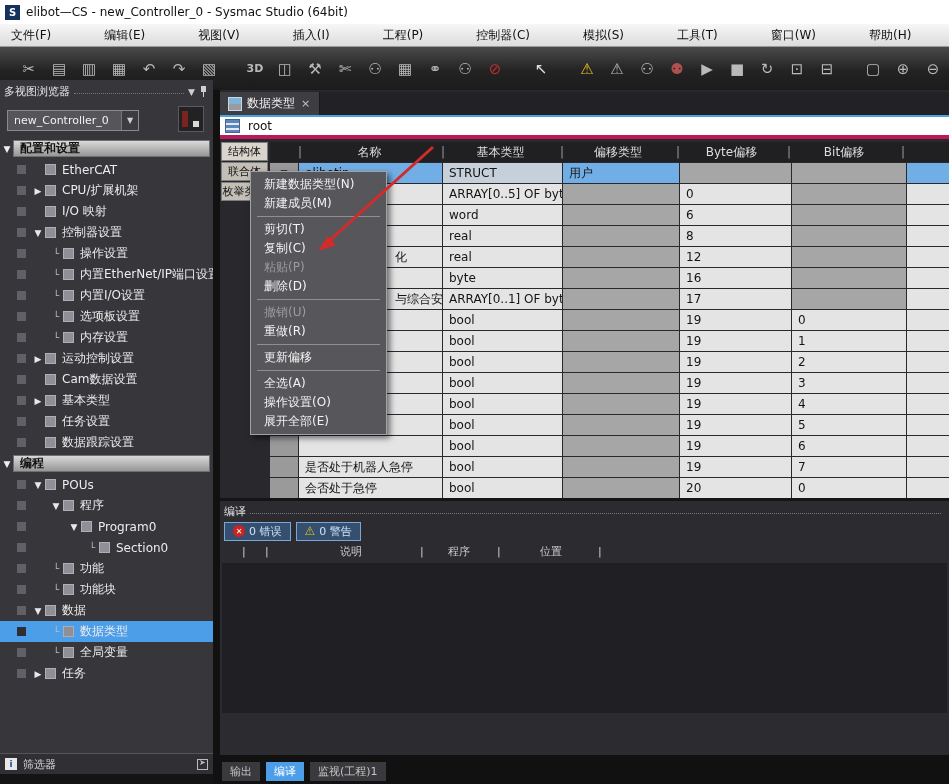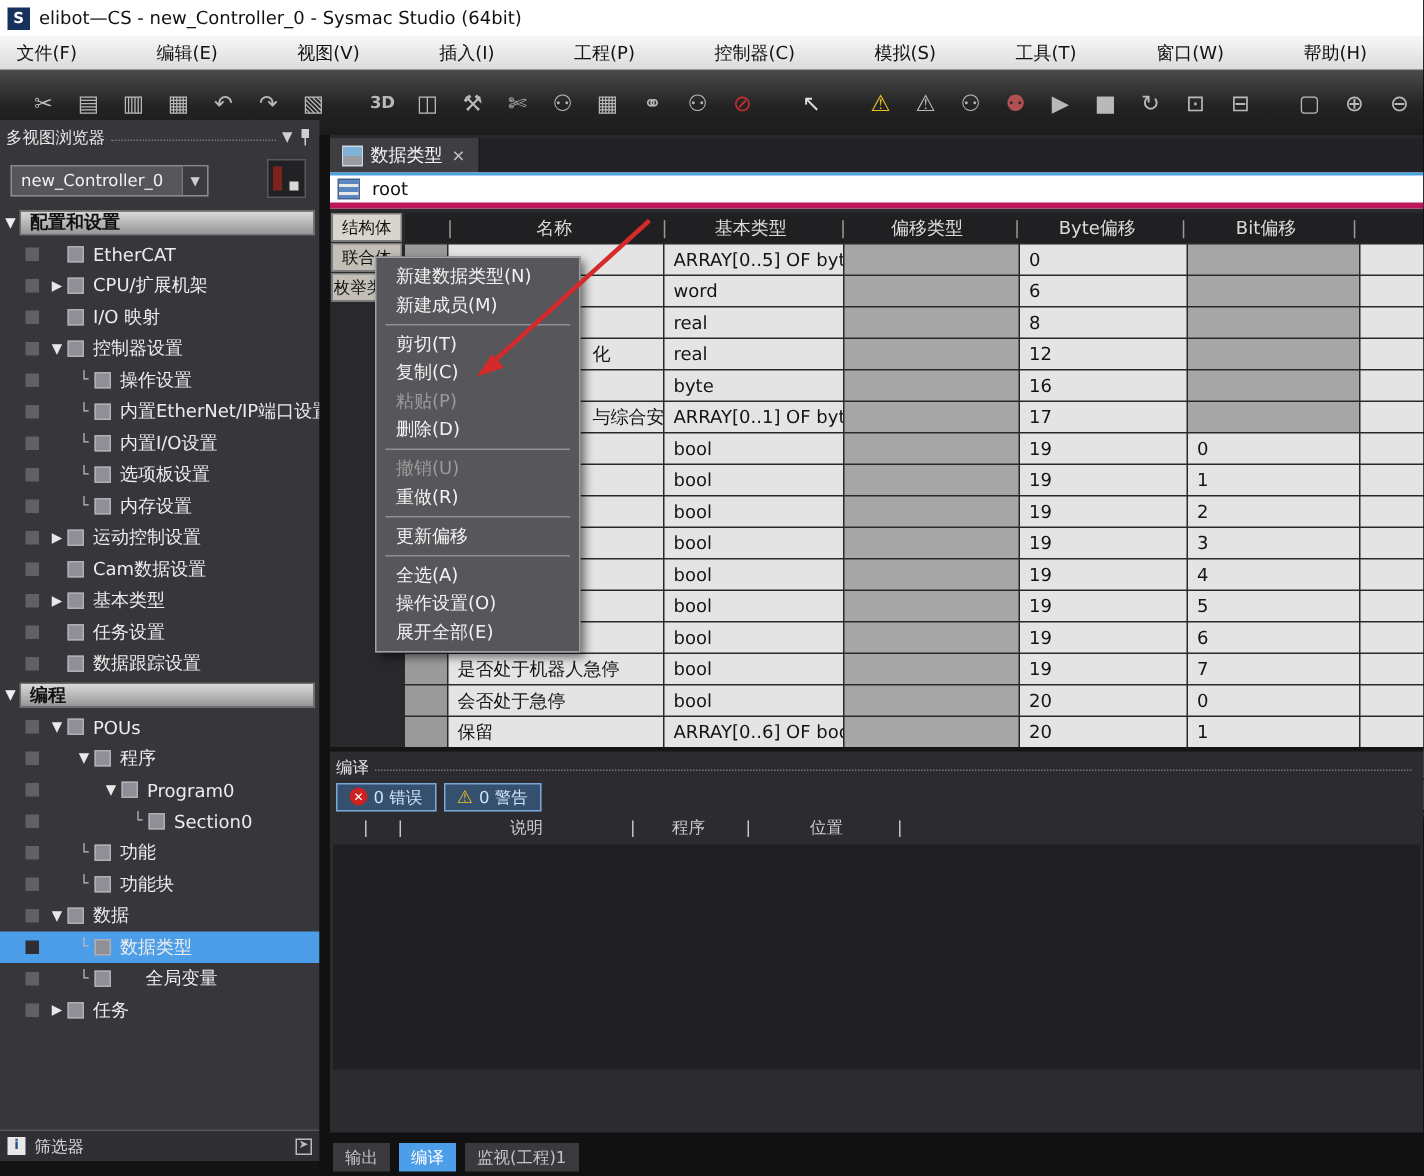--- a/index.html
+++ b/index.html
@@ -364,21 +364,21 @@
           <span style="width: 50px; flex: 0 0 auto;"></span>
           <div class="tr-prefix leaf">└</div>
           <div class="tr-icon"></div>
           <div style="margin-left: 1px;">数据类型</div>
         </div>
         <div class="tree-row">
           <div class="tr-sq"></div>
           <span style="width: 50px; flex: 0 0 auto;"></span>
           <div class="tr-prefix leaf">└</div>
           <div class="tr-icon"></div>
-          <div style="margin-left: 18px;">全局变量</div>
+          <div style="margin-left: 1px;">全局变量</div>
         </div>
         <div class="tree-row">
           <div class="tr-sq"></div>
           <span style="width: 32px; flex: 0 0 auto;"></span>
           <div class="tr-prefix">▶</div>
           <div class="tr-icon"></div>
           <div style="margin-left: 1px;">任务</div>
         </div>
       </div>
     <div class="filterbar">
@@ -409,20 +409,29 @@
       </div>
     <div class="grid">
         <div class="grow hrow">
           <span style="width: 28px;"></span>
           <span class="hsep" style="width: 143px;">名称</span>
           <span class="hsep" style="width: 119px;">基本类型</span>
           <span class="hsep" style="width: 116px;">偏移类型</span>
           <span class="hsep" style="width: 111px;">Byte偏移</span>
           <span class="hsep" style="width: 114px;">Bit偏移</span>
           <span class="hsep" style="width: 47px;"></span>
+        </div>
+        <div class="grow">
+          <span class="cell c-sel" style="width: 28px;">▼</span>
+          <span class="cell c-blue" style="width: 143px;">elibotin</span>
+          <span class="cell c-lblue" style="width: 119px;">STRUCT</span>
+          <span class="cell c-blue" style="width: 116px;">用户</span>
+          <span class="cell c-gray" style="width: 111px;"></span>
+          <span class="cell c-gray" style="width: 114px;"></span>
+          <span class="cell c-blue" style="width: 47px;"></span>
         </div>
         <div class="grow">
           <span class="cell c-sel" style="width: 28px;"></span>
           <span class="cell c-light" style="width: 143px;"></span>
           <span class="cell c-light" style="width: 119px;">ARRAY[0..5] OF byte</span>
           <span class="cell c-gray" style="width: 116px;"></span>
           <span class="cell c-light" style="width: 111px;">0</span>
           <span class="cell c-gray" style="width: 114px;"></span>
           <span class="cell c-light" style="width: 47px;"></span>
         </div>

